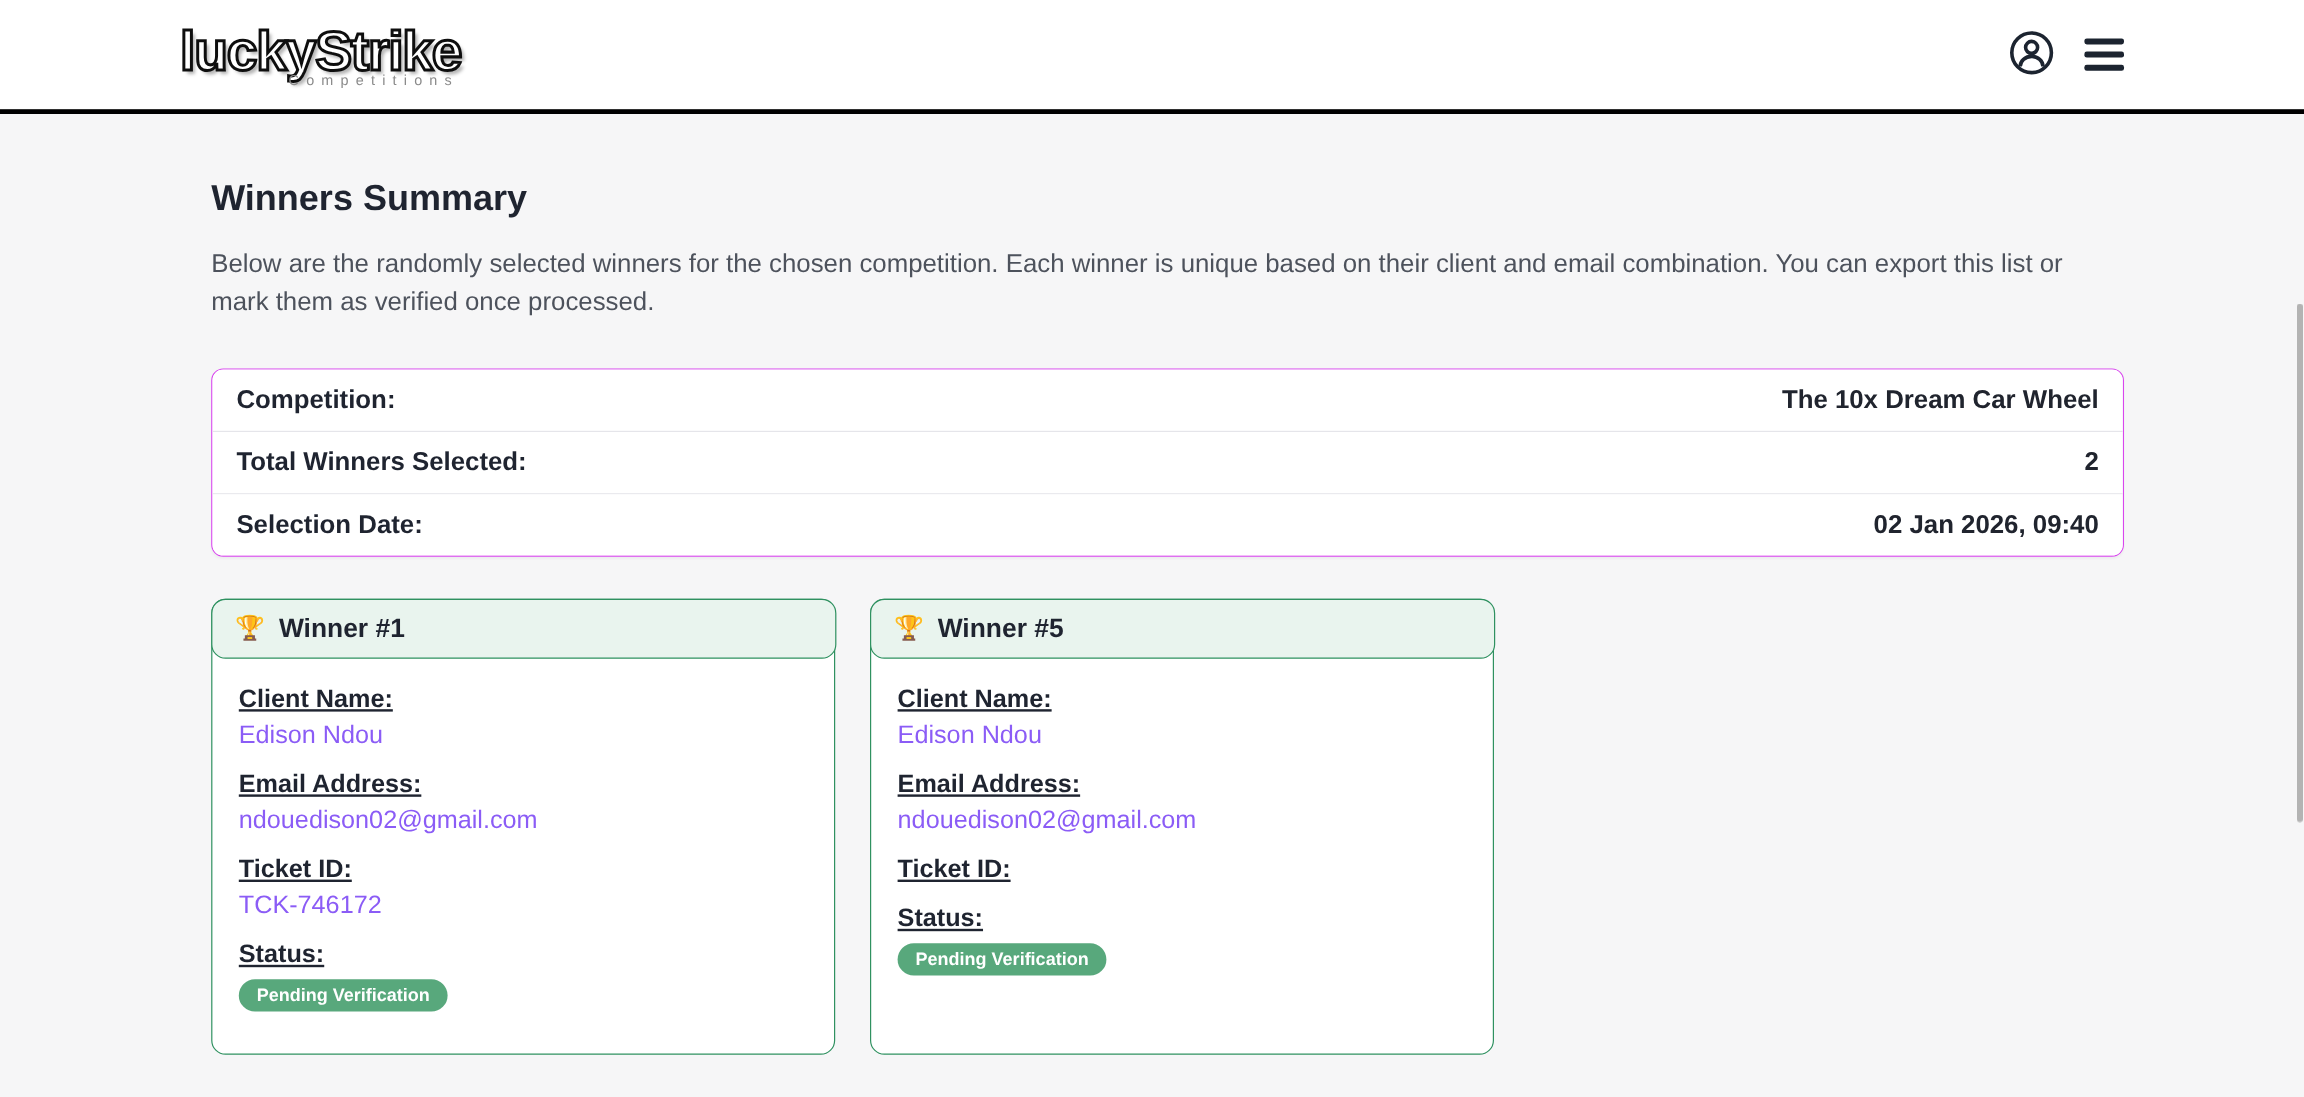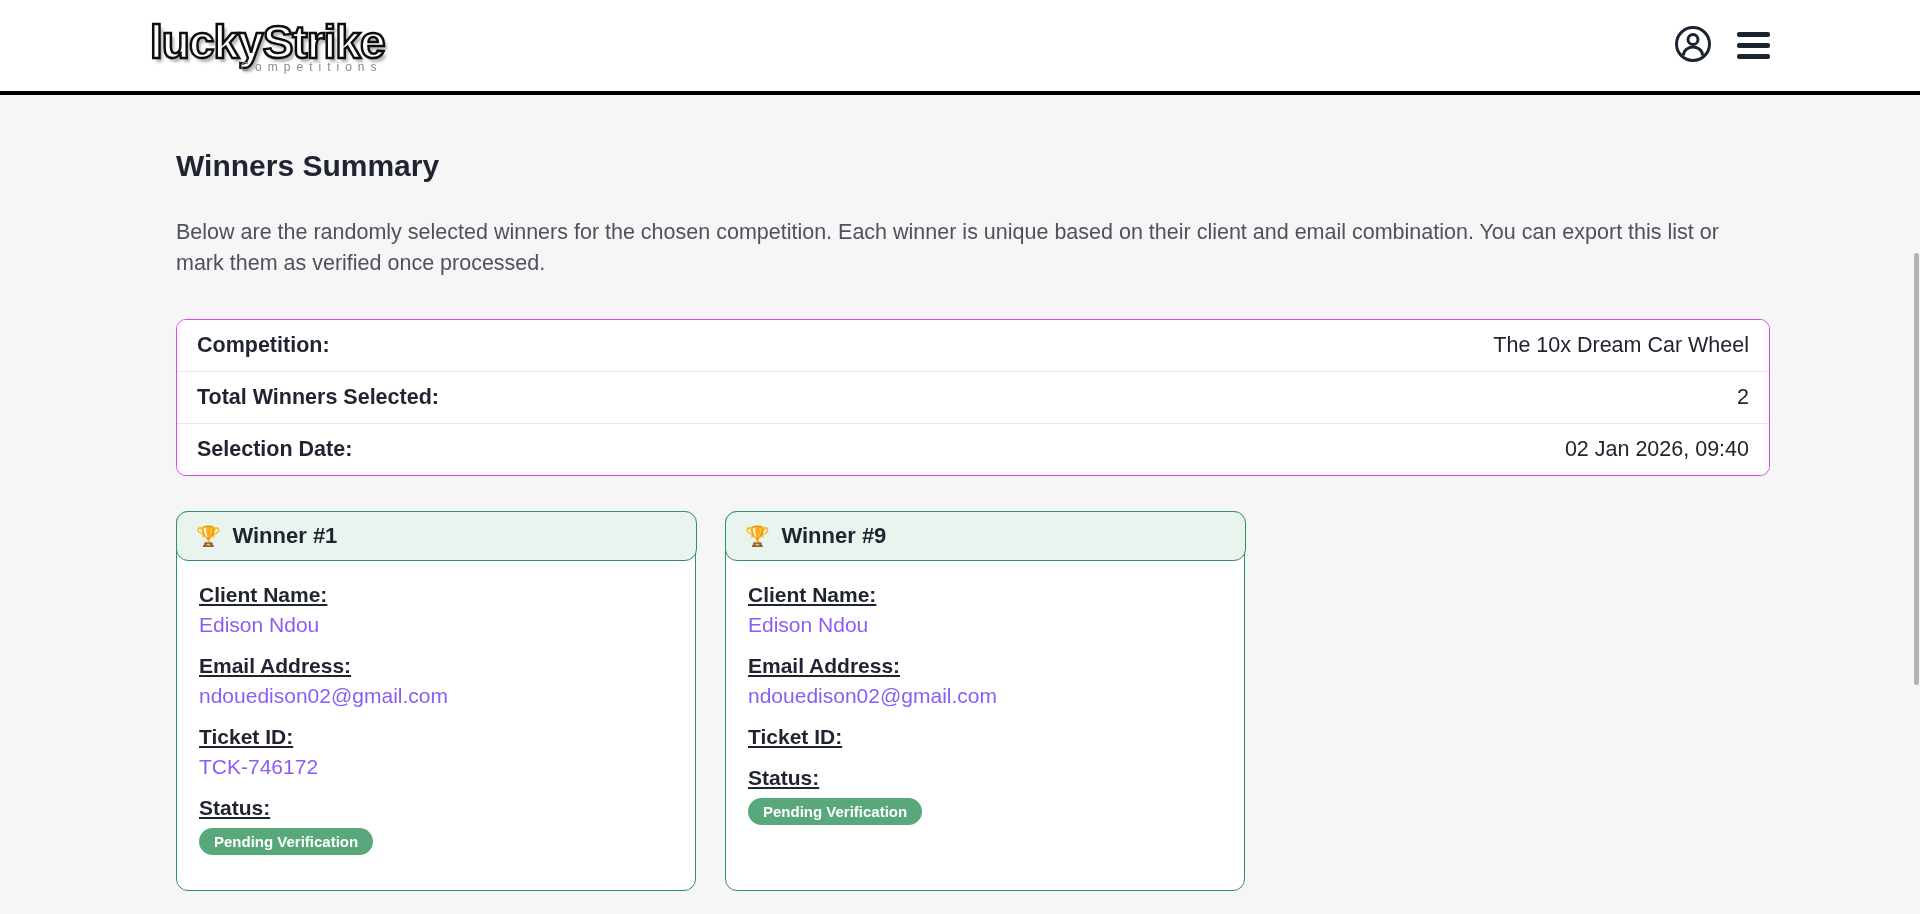--- a/index.html
+++ b/index.html
@@ -57,21 +57,21 @@
   }
   
   .container { width: 1620px; margin: 0 auto; padding-left: 26px; }
   .page-title {
     margin-top: 54px;
     font-size: 30px;
     font-weight: 700;
     color: #1f2430;
   }
   .page-desc {
-    margin-top: 34px;
+    margin-top: 22px;
     font-size: 21.5px;
     line-height: 1.45;
     color: #4d525c;
     max-width: 1620px;
   }
   
   .summary-card {
     margin-top: 40px;
     background: #ffffff;
     border: 1px solid #d946ef;
@@ -83,21 +83,21 @@
     display: flex;
     justify-content: space-between;
     align-items: center;
     padding: 13px 20px;
     font-size: 21.5px;
     border-bottom: 1px solid #e5e5ea;
     background: #ffffff;
   }
   .summary-row:last-child { border-bottom: none; }
   .summary-label { font-weight: 700; color: #1f2430; }
-  .summary-value { color: #20242e; text-align: right; }
+  .summary-value { color: #20242e; text-align: right; font-weight: bold; }
   
   .winners-row { display: flex; gap: 29px; margin-top: 35px; }
   .winner-card {
     width: 520px;
     background: #ffffff;
     border: 1.5px solid #2f9160;
     border-radius: 12px;
     padding-bottom: 14px;
   }
   .winner-card-header {
@@ -213,21 +213,21 @@
         <div class="field">
           <div class="field-label">Status:</div>
           <span class="status-badge">Pending Verification</span>
         </div>
       </div>
     </article>
 
     <article class="winner-card">
       <div class="winner-card-header">
         <span class="trophy">🏆</span>
-        <span>Winner #9</span>
+        <span>Winner #5</span>
       </div>
       <div class="winner-card-body">
         <div class="field">
           <div class="field-label">Client Name:</div>
           <div class="field-value">Edison Ndou</div>
         </div>
         <div class="field">
           <div class="field-label">Email Address:</div>
           <div class="field-value">ndouedison02@gmail.com</div>
         </div>

